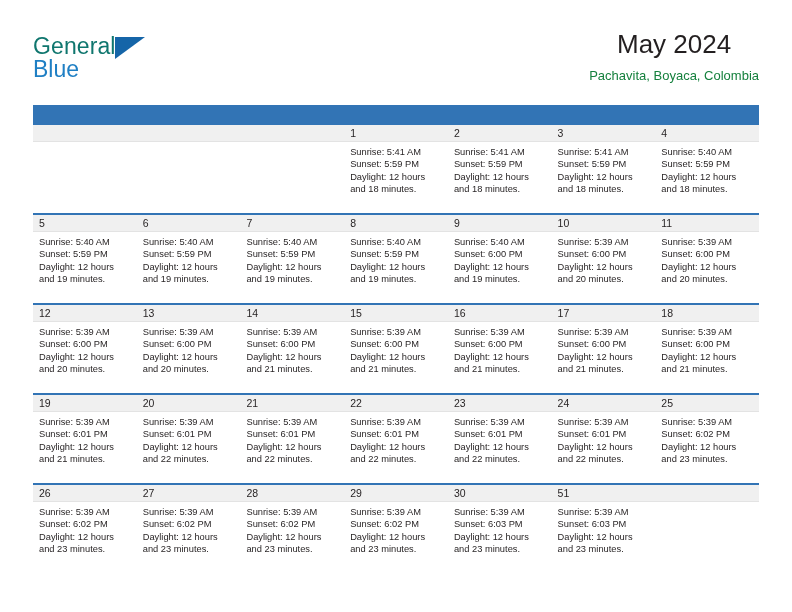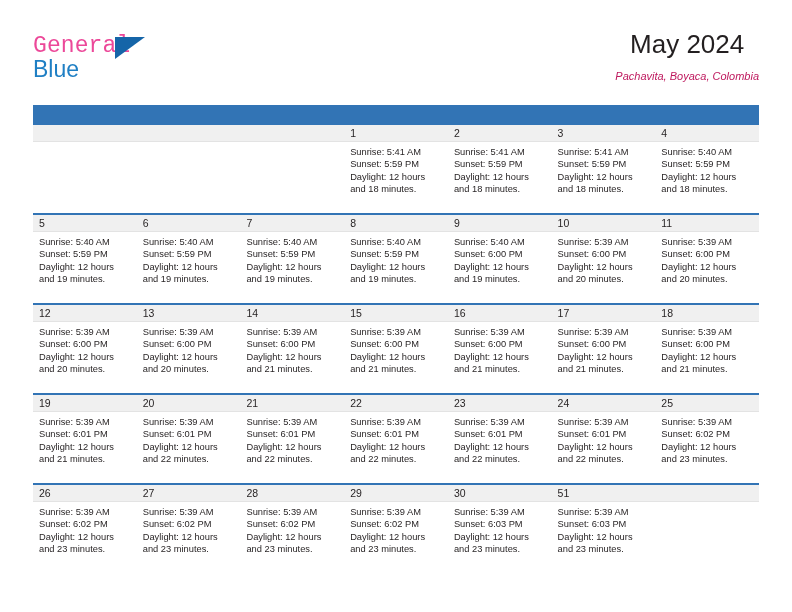--- a/index.html
+++ b/index.html
@@ -31,25 +31,25 @@
   }
   .brand {
     position: absolute;
     left: 0;
     top: 6px;
     width: 230px;
     height: 58px;
   }
   .brand-general {
     font-size: 23px;
-    color: #ec4899;
+    color: #0f766e;
     letter-spacing: 0.1px;
     line-height: 25px;
     display: block;
-    font-family: Liberation Mono, monospace;
+    font-family: Liberation Sans, sans-serif;
   }
   .brand-blue {
     font-size: 23px;
     color: #1f7fc4;
     line-height: 25px;
     display: block;
     margin-top: -2px;
     font-family: "Liberation Sans", sans-serif;
   }
   .brand-triangle {
@@ -69,26 +69,25 @@
     text-align: right;
   }
   .cal-title {
     font-size: 26px;
     color: #231f20;
     line-height: 32px;
     white-space: nowrap;
     text-align: center;
   }
   .cal-sub {
-    font-size: 11px;
-    color: #be185d;
+    font-size: 13px;
+    color: #15803d;
     line-height: 20px;
     margin-top: 6px;
     white-space: nowrap;
-    font-style: italic;
   }
 
   
   .calendar {
     position: absolute;
     left: 33px;
     top: 105px;
     width: 726px;
   }
   .weekday-row {

